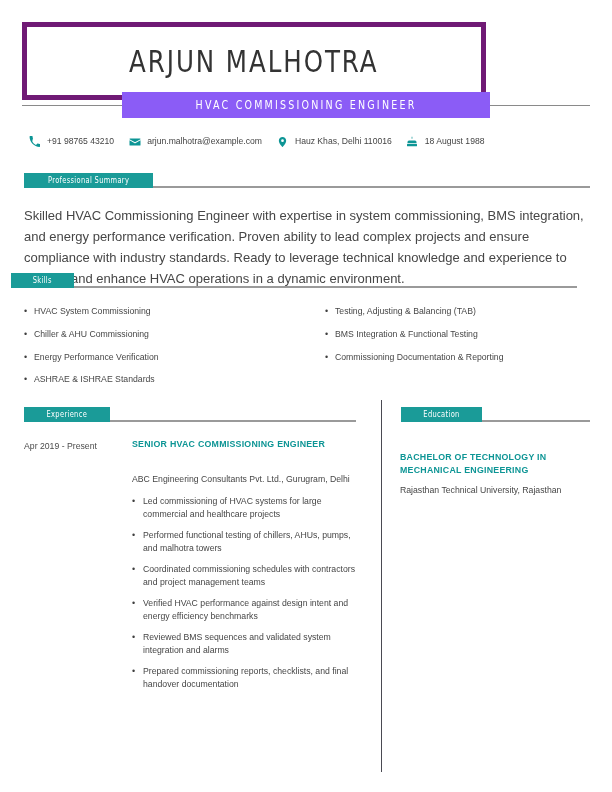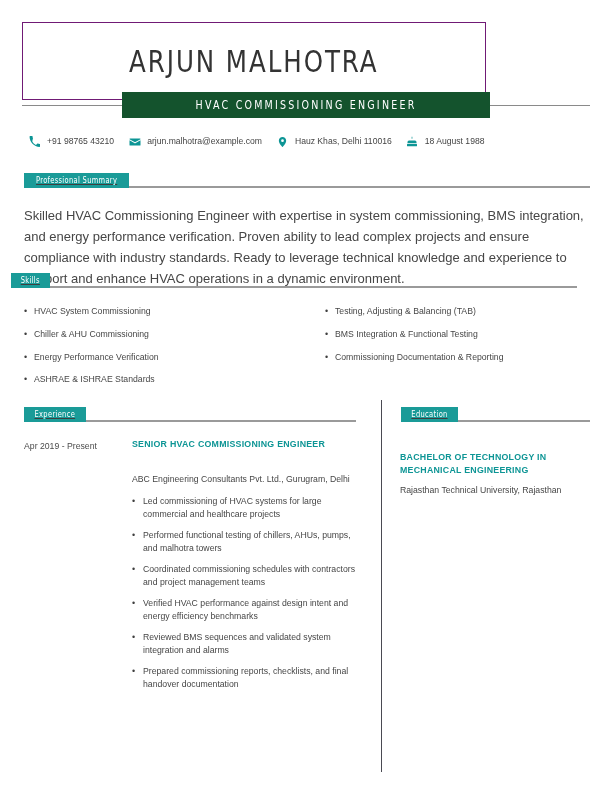--- a/index.html
+++ b/index.html
@@ -24,21 +24,21 @@
   }
 
   
   .name-box {
     position: absolute;
     left: 22px;
     top: 22px;
     width: 464px;
     height: 78px;
     box-sizing: border-box;
-    border: 1px solid #701a75;
+    border: 5px solid #701a75;
     display: flex;
     align-items: center;
     justify-content: center;
   }
   .name-text {
     font-family: "DejaVu Sans Condensed", "Liberation Sans Narrow", "Liberation Sans", sans-serif;
     font-size: 31px;
     letter-spacing: 2.2px;
     color: #333333;
     font-weight: 400;
@@ -54,21 +54,21 @@
     width: 568px;
     height: 1px;
     background: #8a8a8a;
   }
   .title-band {
     position: absolute;
     left: 122px;
     top: 92px;
     width: 368px;
     height: 26px;
-    background: #14532d;
+    background: #8b5cf6;
     display: flex;
     align-items: center;
     justify-content: center;
   }
   .title-text {
     font-family: "DejaVu Sans Condensed", "Liberation Sans Narrow", "Liberation Sans", sans-serif;
     font-size: 11.5px;
     letter-spacing: 2.4px;
     color: #ffffff;
     white-space: nowrap;
@@ -110,24 +110,23 @@
     height: 15px;
   }
   .sec-tab {
     position: absolute;
     left: 0;
     top: 0;
     height: 15px;
     background: #1a9b98;
     display: flex;
     align-items: center;
-    padding: 0 9px;
+    padding: 0 21px;
     box-sizing: border-box;
     z-index: 2;
-    text-decoration: underline;
   }
   .sec-tab span {
     font-family: "DejaVu Sans Condensed", "Liberation Sans Narrow", "Liberation Sans", sans-serif;
     font-size: 8px;
     color: #ffffff;
     letter-spacing: 0.35px;
     white-space: nowrap;
     transform: scaleX(0.93);
   }
   .sec-underline {

